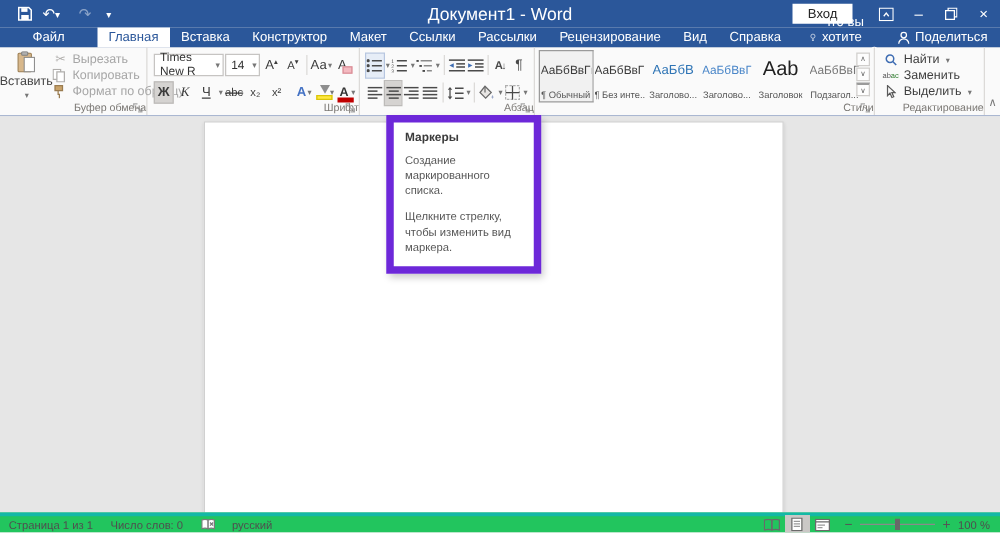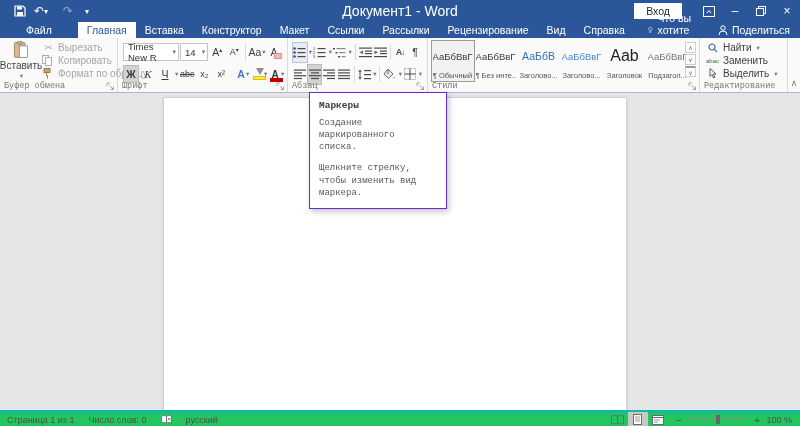--- a/index.html
+++ b/index.html
@@ -27,22 +27,22 @@
   .tab { padding:1px 9px; display:flex; align-items:center; cursor:pointer; white-space:nowrap; }
   .tab.file { padding:1px 26px; }
   .tab.active { background:#fff; color:#2b579a; }
   .tellme { display:flex; align-items:center; gap:5px; margin-left:14px; cursor:pointer; }
   .share { margin-left:auto; display:flex; align-items:center; gap:4px; padding-right:10px; cursor:pointer; }
 
   
   .ribbon { position:absolute; left:0; top:38px; width:800px; height:55px; background:#fafafa;
             border-bottom:1px solid #aab7d1; display:flex; }
   .rgroup { position:relative; border-right:1px solid #dcdad8; padding:3px 2px 12px 2px; }
-  .glabel { position:absolute; bottom:1px; left:4px; right:0; text-align:left; font-size:8.5px;
-            color:#7b7874; white-space:nowrap;font-family:Liberation Mono, monospace; }
+  .glabel { position:absolute; bottom:1px; left:4px; right:0; text-align:right; font-size:8.5px;
+            color:#7b7874; white-space:nowrap; }
   .launcher { position:absolute; bottom:1px; right:2px; width:9px; height:9px; cursor:pointer; opacity:.75; }
   .collapse { width:12px; display:flex; align-items:flex-end; justify-content:center; padding-bottom:4px;
               color:#777; font-size:9px; cursor:pointer; border-right:none; }
 
   
   .g-clip { width:118px; display:flex; }
   .paste { width:38px; display:flex; flex-direction:column; align-items:center; justify-content:flex-start;
            gap:1px; cursor:pointer; }
   .paste .lbl { font-size:10px; color:#444; }
   .clip-col { display:flex; flex-direction:column; justify-content:center; gap:2px; padding-left:2px; }
@@ -111,23 +111,23 @@
   .erow .eicon { width:13px; display:flex; justify-content:center; }
   .repl-icon { font-size:6px; line-height:6px; color:#555; text-align:left; }
   .repl-icon .b { color:#2b7a2b; }
 
   
   .docarea { position:absolute; left:0; top:93px; width:800px; height:317px; background:#e6e6e6; overflow:hidden; }
   .page { position:absolute; left:163px; top:4px; width:464px; height:400px; background:#fff;
           border:1px solid #d0d0d0; box-shadow:0 1px 3px rgba(0,0,0,.12); cursor:text; }
 
   
-  .tooltip { position:absolute; left:309px; top:92px; width:138px; background:#fff;
-             border:1px solid #6d28d9; box-shadow:2px 3px 6px rgba(0,0,0,.22); z-index:20;
-             padding:7px 9px 9px 9px;font-family:Liberation Mono, monospace; }
+  .tooltip { position:absolute; left:309px; top:92px; width:124px; background:#fff;
+             border:6px solid #6d28d9; box-shadow:2px 3px 6px rgba(0,0,0,.22); z-index:20;
+             padding:7px 9px 9px 9px; }
   .tooltip .tt { font-size:9.5px; font-weight:bold; color:#3b3b3b; margin-bottom:6px; }
   .tooltip .tb { font-size:9px; color:#575757; line-height:1.35; }
   .tooltip .tb + .tb { margin-top:9px; }
 
   
   .statusbar { position:absolute; left:0; top:410px; width:800px; height:16px; background:#22c55e;
                border-top:3px solid #14b8a6; display:flex; align-items:center; font-size:9px; color:#4f4f4f; }
   .sb-item { padding:0 7px; display:flex; align-items:center; gap:3px; cursor:pointer; white-space:nowrap; }
   .sb-right { margin-left:auto; display:flex; align-items:center; }
   .viewbtn { width:20px; height:15px; display:flex; align-items:center; justify-content:center; cursor:pointer; }

